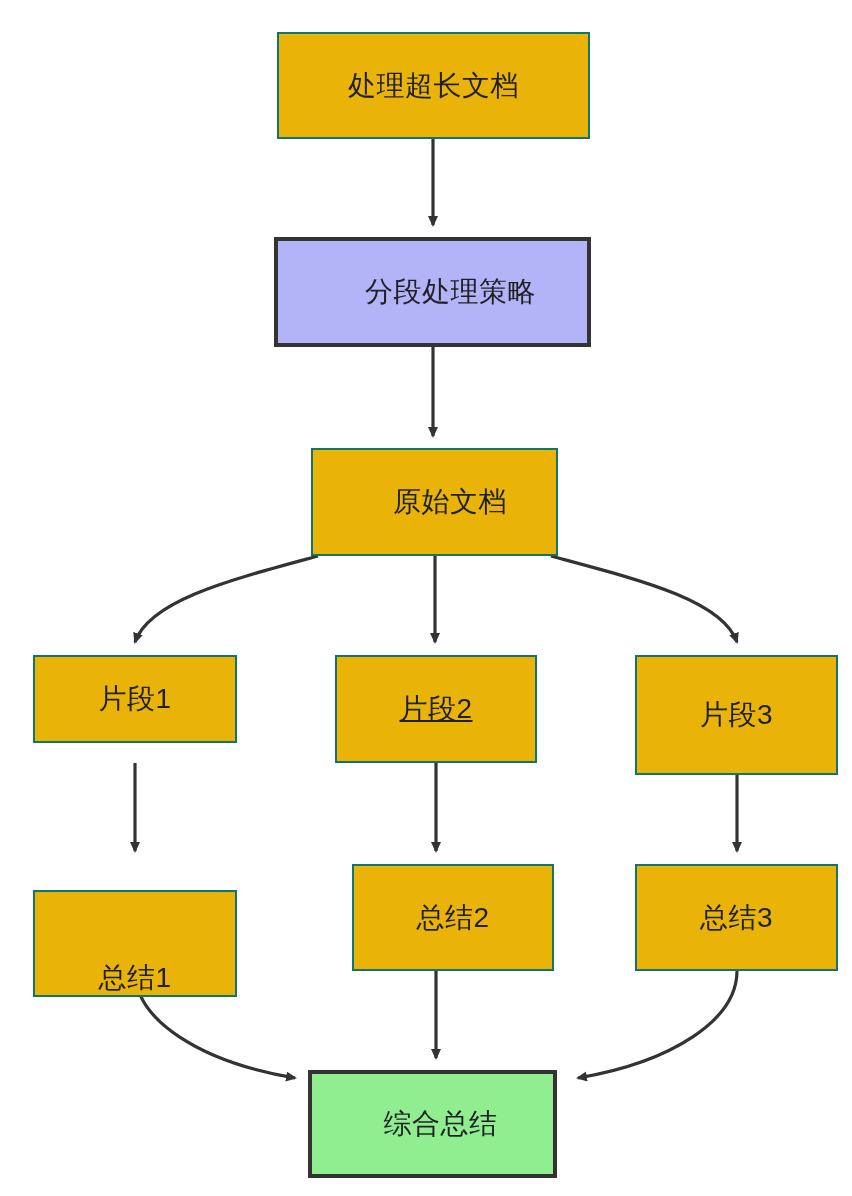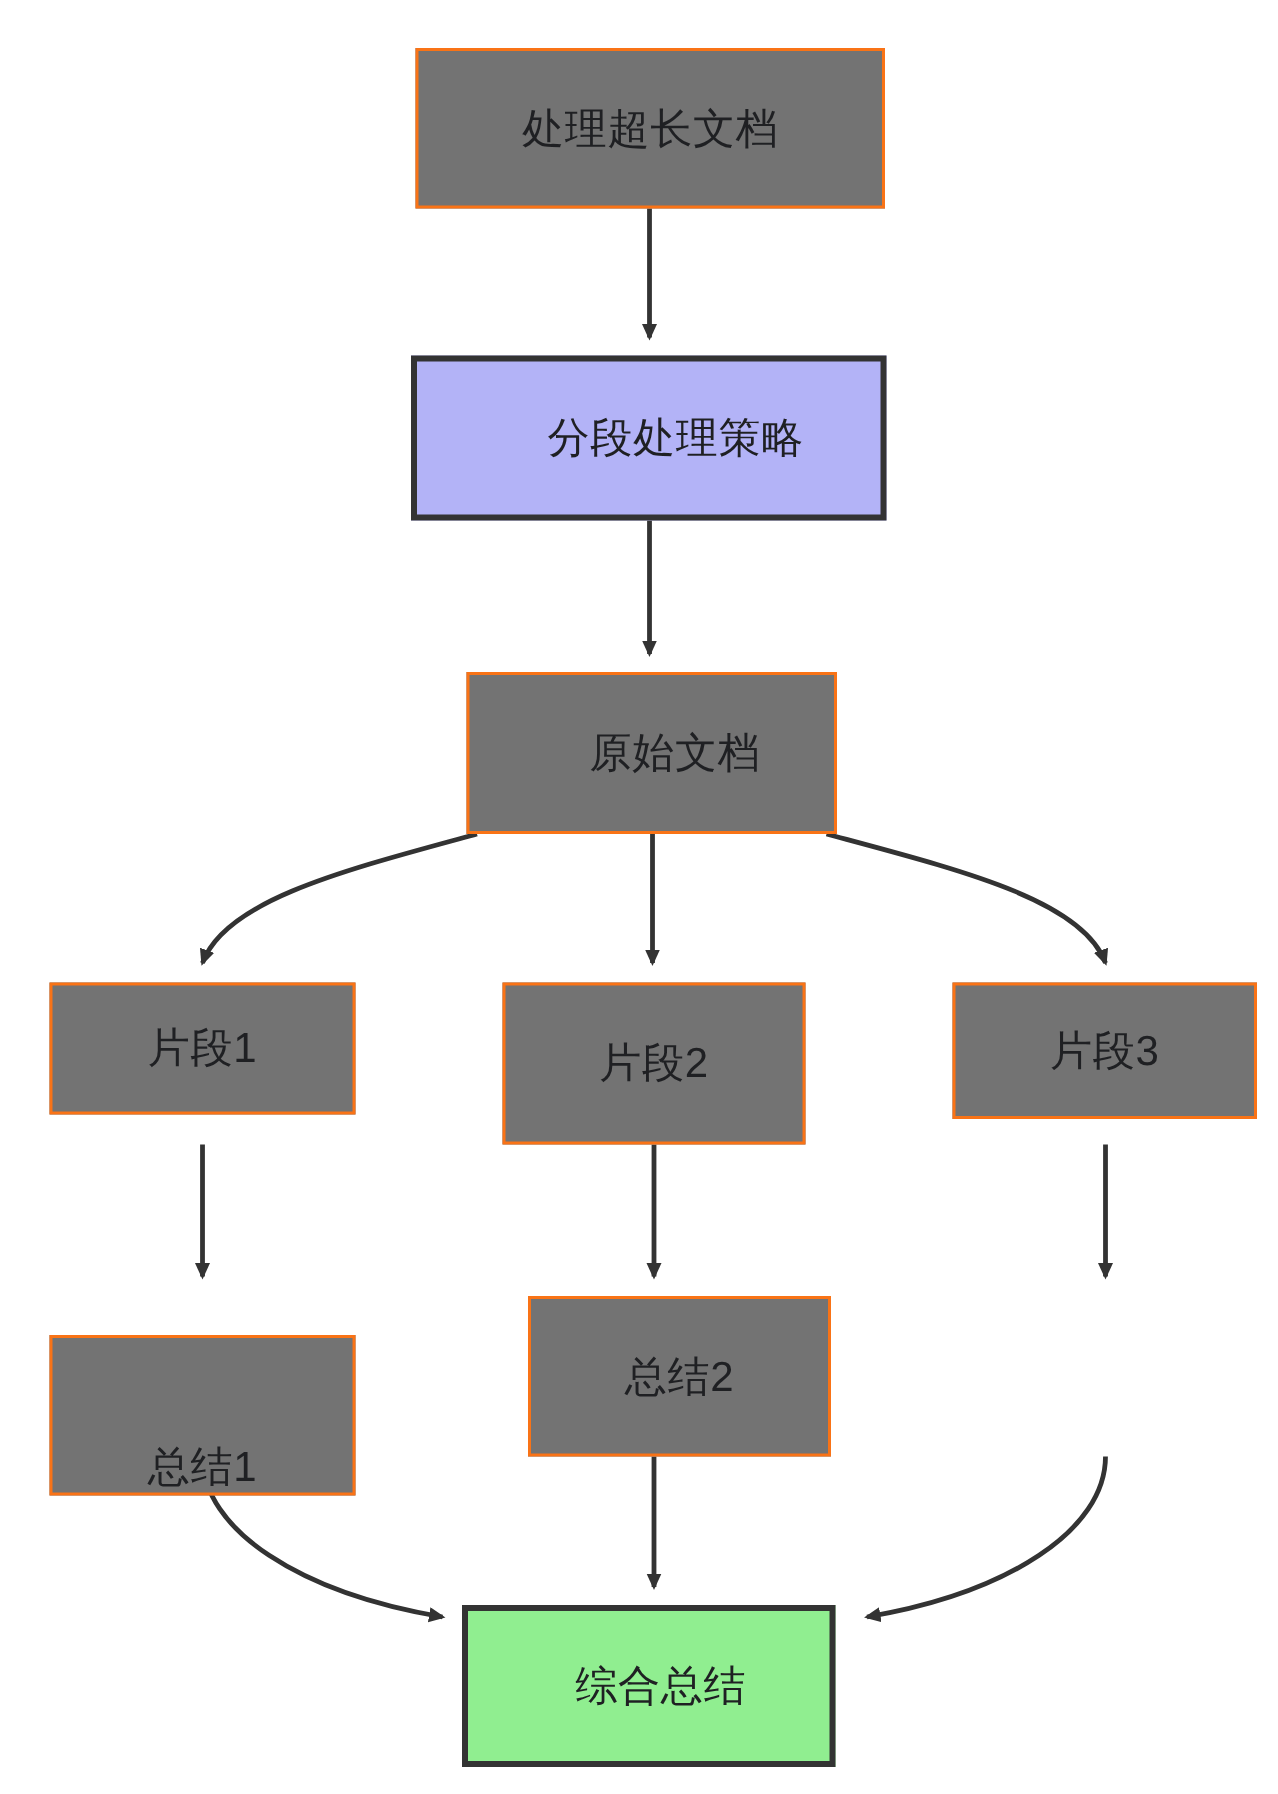--- a/index.html
+++ b/index.html
@@ -29,22 +29,22 @@
     box-sizing: border-box;
     display: flex;
     align-items: center;
     justify-content: center;
     text-align: center;
     line-height: 1.2;
     color: #1f2023;
     z-index: 2;
   }
   .node-default {
-    background: #737373;
-    border: 2px solid #f97316;
+    background: #eab308;
+    border: 2px solid #0f766e;
     font-size: 28px;
   }
   .node-highlight {
     background: #B3B3F7;
     border: 4px solid #333333;
     font-size: 28px;
   }
   .node-final {
     background: #90EE90;
     border: 4px solid #333333;
@@ -101,34 +101,37 @@
   </div>
 
   <div class="node node-default" style="left:311px; top:448px; width:247px; height:108px;padding-left:31px;">
     <span class="node-label">原始文档</span>
   </div>
 
   <div class="node node-default" style="left:33px; top:655px; width:204px; height:88px;">
     <span class="node-label">片段1</span>
   </div>
 
-  <div class="node node-default" style="left:335px; top:655px; width:202px; height:108px;">
+  <div class="node node-default" style="left:335px; top:655px; width:202px; height:108px;text-decoration:underline;">
     <span class="node-label">片段2</span>
   </div>
 
-  <div class="node node-default" style="left:635px; top:655px; width:203px; height:91px;justify-content:center;">
+  <div class="node node-default" style="left:635px; top:655px; width:203px; height:120px;justify-content:center;">
     <span class="node-label">片段3</span>
   </div>
 
   <div class="node node-default" style="left:33px; top:890px; width:204px; height:107px;align-items:flex-end;">
     <span class="node-label">总结1</span>
   </div>
 
   <div class="node node-default" style="left:352px; top:864px; width:202px; height:107px;">
     <span class="node-label">总结2</span>
   </div>
 
+  <div class="node node-default" style="left:635px; top:864px; width:203px; height:107px;">
+    <span class="node-label">总结3</span>
+  </div>
 
   <div class="node node-final" style="left:308px; top:1070px; width:249px; height:108px;">
     <span class="node-label">综合总结</span>
   </div>
 
 </div>
 
 </body></html>

